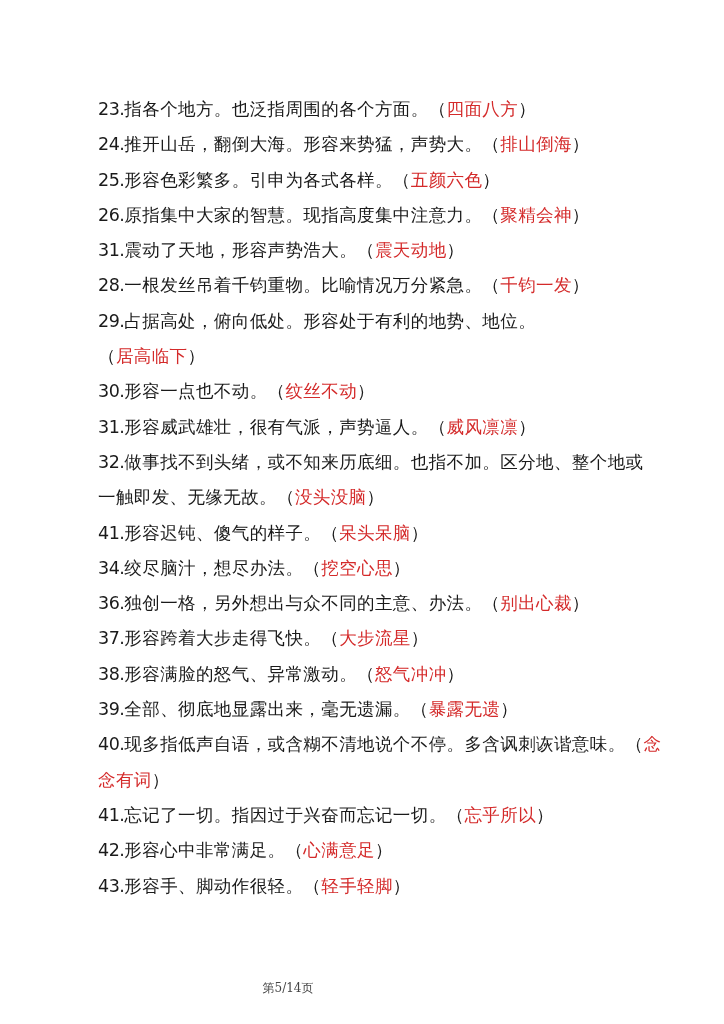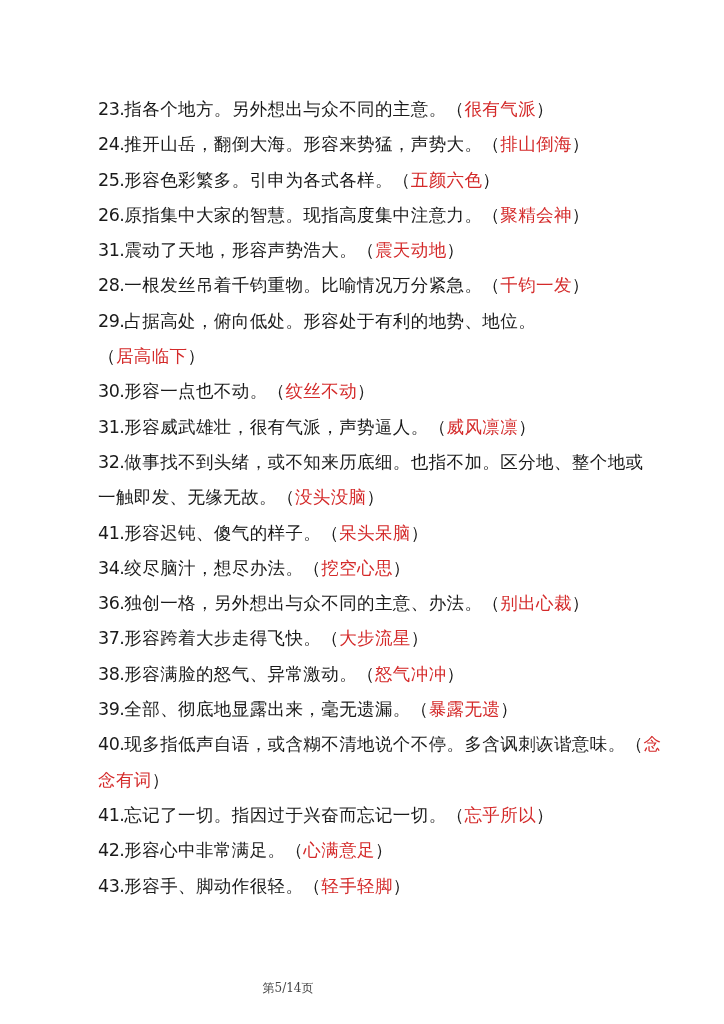--- a/index.html
+++ b/index.html
@@ -43,21 +43,21 @@
       text-align: center;
       font-family: "DejaVu Serif", "Liberation Serif", serif;
       font-size: 12px;
       color: #444444;
     }
   </style>
 </head>
 <body>
 
 <div class="page">
-  <div class="line"><span class="num">23.</span><span>指各个地方。另外想出与众不同的主意。（</span><span class="ans">很有气派</span><span>）</span></div>
+  <div class="line"><span class="num">23.</span><span>指各个地方。也泛指周围的各个方面。（</span><span class="ans">四面八方</span><span>）</span></div>
   <div class="line"><span class="num">24.</span><span>推开山岳，翻倒大海。形容来势猛，声势大。（</span><span class="ans">排山倒海</span><span>）</span></div>
   <div class="line"><span class="num">25.</span><span>形容色彩繁多。引申为各式各样。（</span><span class="ans">五颜六色</span><span>）</span></div>
   <div class="line"><span class="num">26.</span><span>原指集中大家的智慧。现指高度集中注意力。（</span><span class="ans">聚精会神</span><span>）</span></div>
   <div class="line"><span class="num">31.</span><span>震动了天地，形容声势浩大。（</span><span class="ans">震天动地</span><span>）</span></div>
   <div class="line"><span class="num">28.</span><span>一根发丝吊着千钧重物。比喻情况万分紧急。（</span><span class="ans">千钧一发</span><span>）</span></div>
   <div class="line"><span class="num">29.</span><span>占据高处，俯向低处。形容处于有利的地势、地位。</span><span class="ans"></span><span></span></div>
   <div class="line"><span class="num"></span><span>（</span><span class="ans">居高临下</span><span>）</span></div>
   <div class="line"><span class="num">30.</span><span>形容一点也不动。（</span><span class="ans">纹丝不动</span><span>）</span></div>
   <div class="line"><span class="num">31.</span><span>形容威武雄壮，很有气派，声势逼人。（</span><span class="ans">威风凛凛</span><span>）</span></div>
   <div class="line"><span class="num">32.</span><span>做事找不到头绪，或不知来历底细。也指不加。区分地、整个地或</span><span class="ans"></span><span></span></div>

